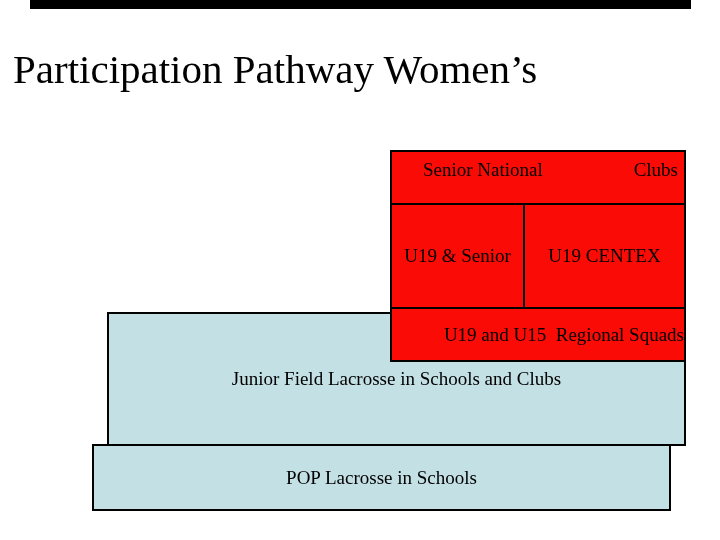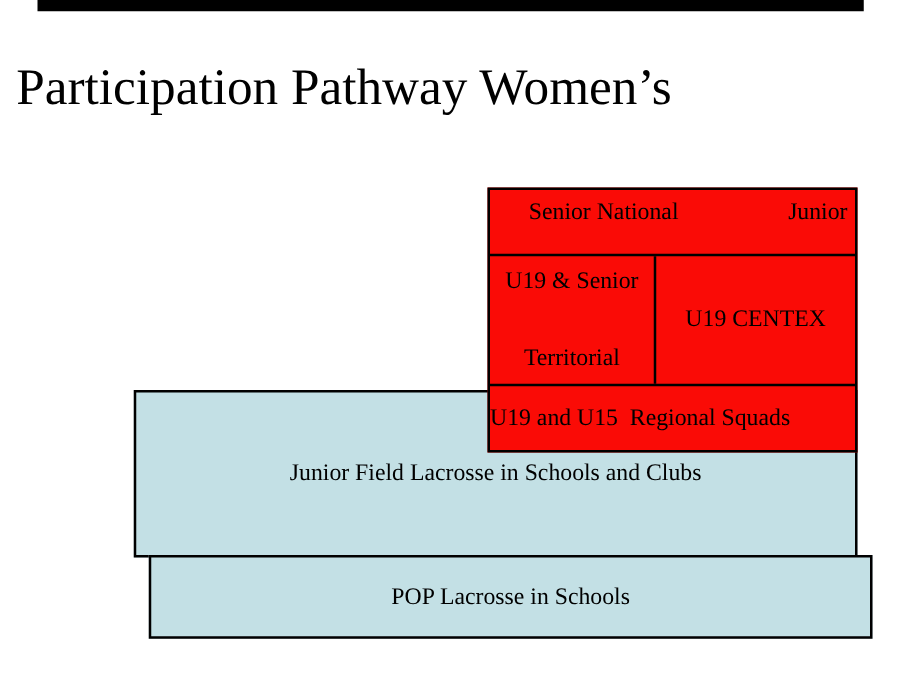--- a/index.html
+++ b/index.html
@@ -36,21 +36,21 @@
     border: 2px solid var(--border, #000);
     font-size: 19px;
   }
   .blue-box { background: var(--light-blue, #c3e0e5); }
   .junior-box {
     left: 107px; top: 312px; width: 579px; height: 134px;
     display: flex; align-items: center; justify-content: center;
     z-index: 1;
   }
   .pop-box {
-    left: 119px; top: 444px; width: 579px; height: 67px;
+    left: 92px; top: 444px; width: 579px; height: 67px;
     display: flex; align-items: center; justify-content: center;
     text-align: center; z-index: 1;
   }
   .red-box {
     left: 390px; top: 150px; width: 296px; height: 212px;
     background: var(--red, #fa0b06);
     display: flex; flex-direction: column;
     z-index: 2;
   }
   .red-row-top {
@@ -77,21 +77,21 @@
     line-height: 22px;
     gap: 40px;
   }
   .cell-right {
     flex: 1;
     display: flex; align-items: center; justify-content: center;
     text-align: left;
   }
   .red-row-bottom {
     height: 51px;
-    display: flex; align-items: center; justify-content: flex-start;
+    display: flex; align-items: center; justify-content: flex-end;
     text-align: center;
     white-space: pre;
   }
   .label { color: #000000; }
 </style>
 </head>
 <body>
 
 <div class="slide" style="--red: #fa0b06; --light-blue: #c3e0e5; --border: #000000;">
 
@@ -104,27 +104,26 @@
   </div>
 
   <div class="box blue-box pop-box">
     <span class="label">POP Lacrosse in Schools</span>
   </div>
 
   <div class="box red-box">
 
     <div class="red-row-top">
       <span class="label">Senior National</span>
-      <span class="label">Junior</span>
+      <span class="label">Clubs</span>
     </div>
 
     <div class="red-row-mid">
       <div class="cell-left">
         <span class="label">U19 &amp; Senior</span>
-        <span class="label">Territorial</span>
       </div>
       <div class="cell-right">
         <span class="label">U19 CENTEX</span>
       </div>
     </div>
 
     <div class="red-row-bottom">
       <span class="label">U19 and U15  Regional Squads</span>
     </div>
 

